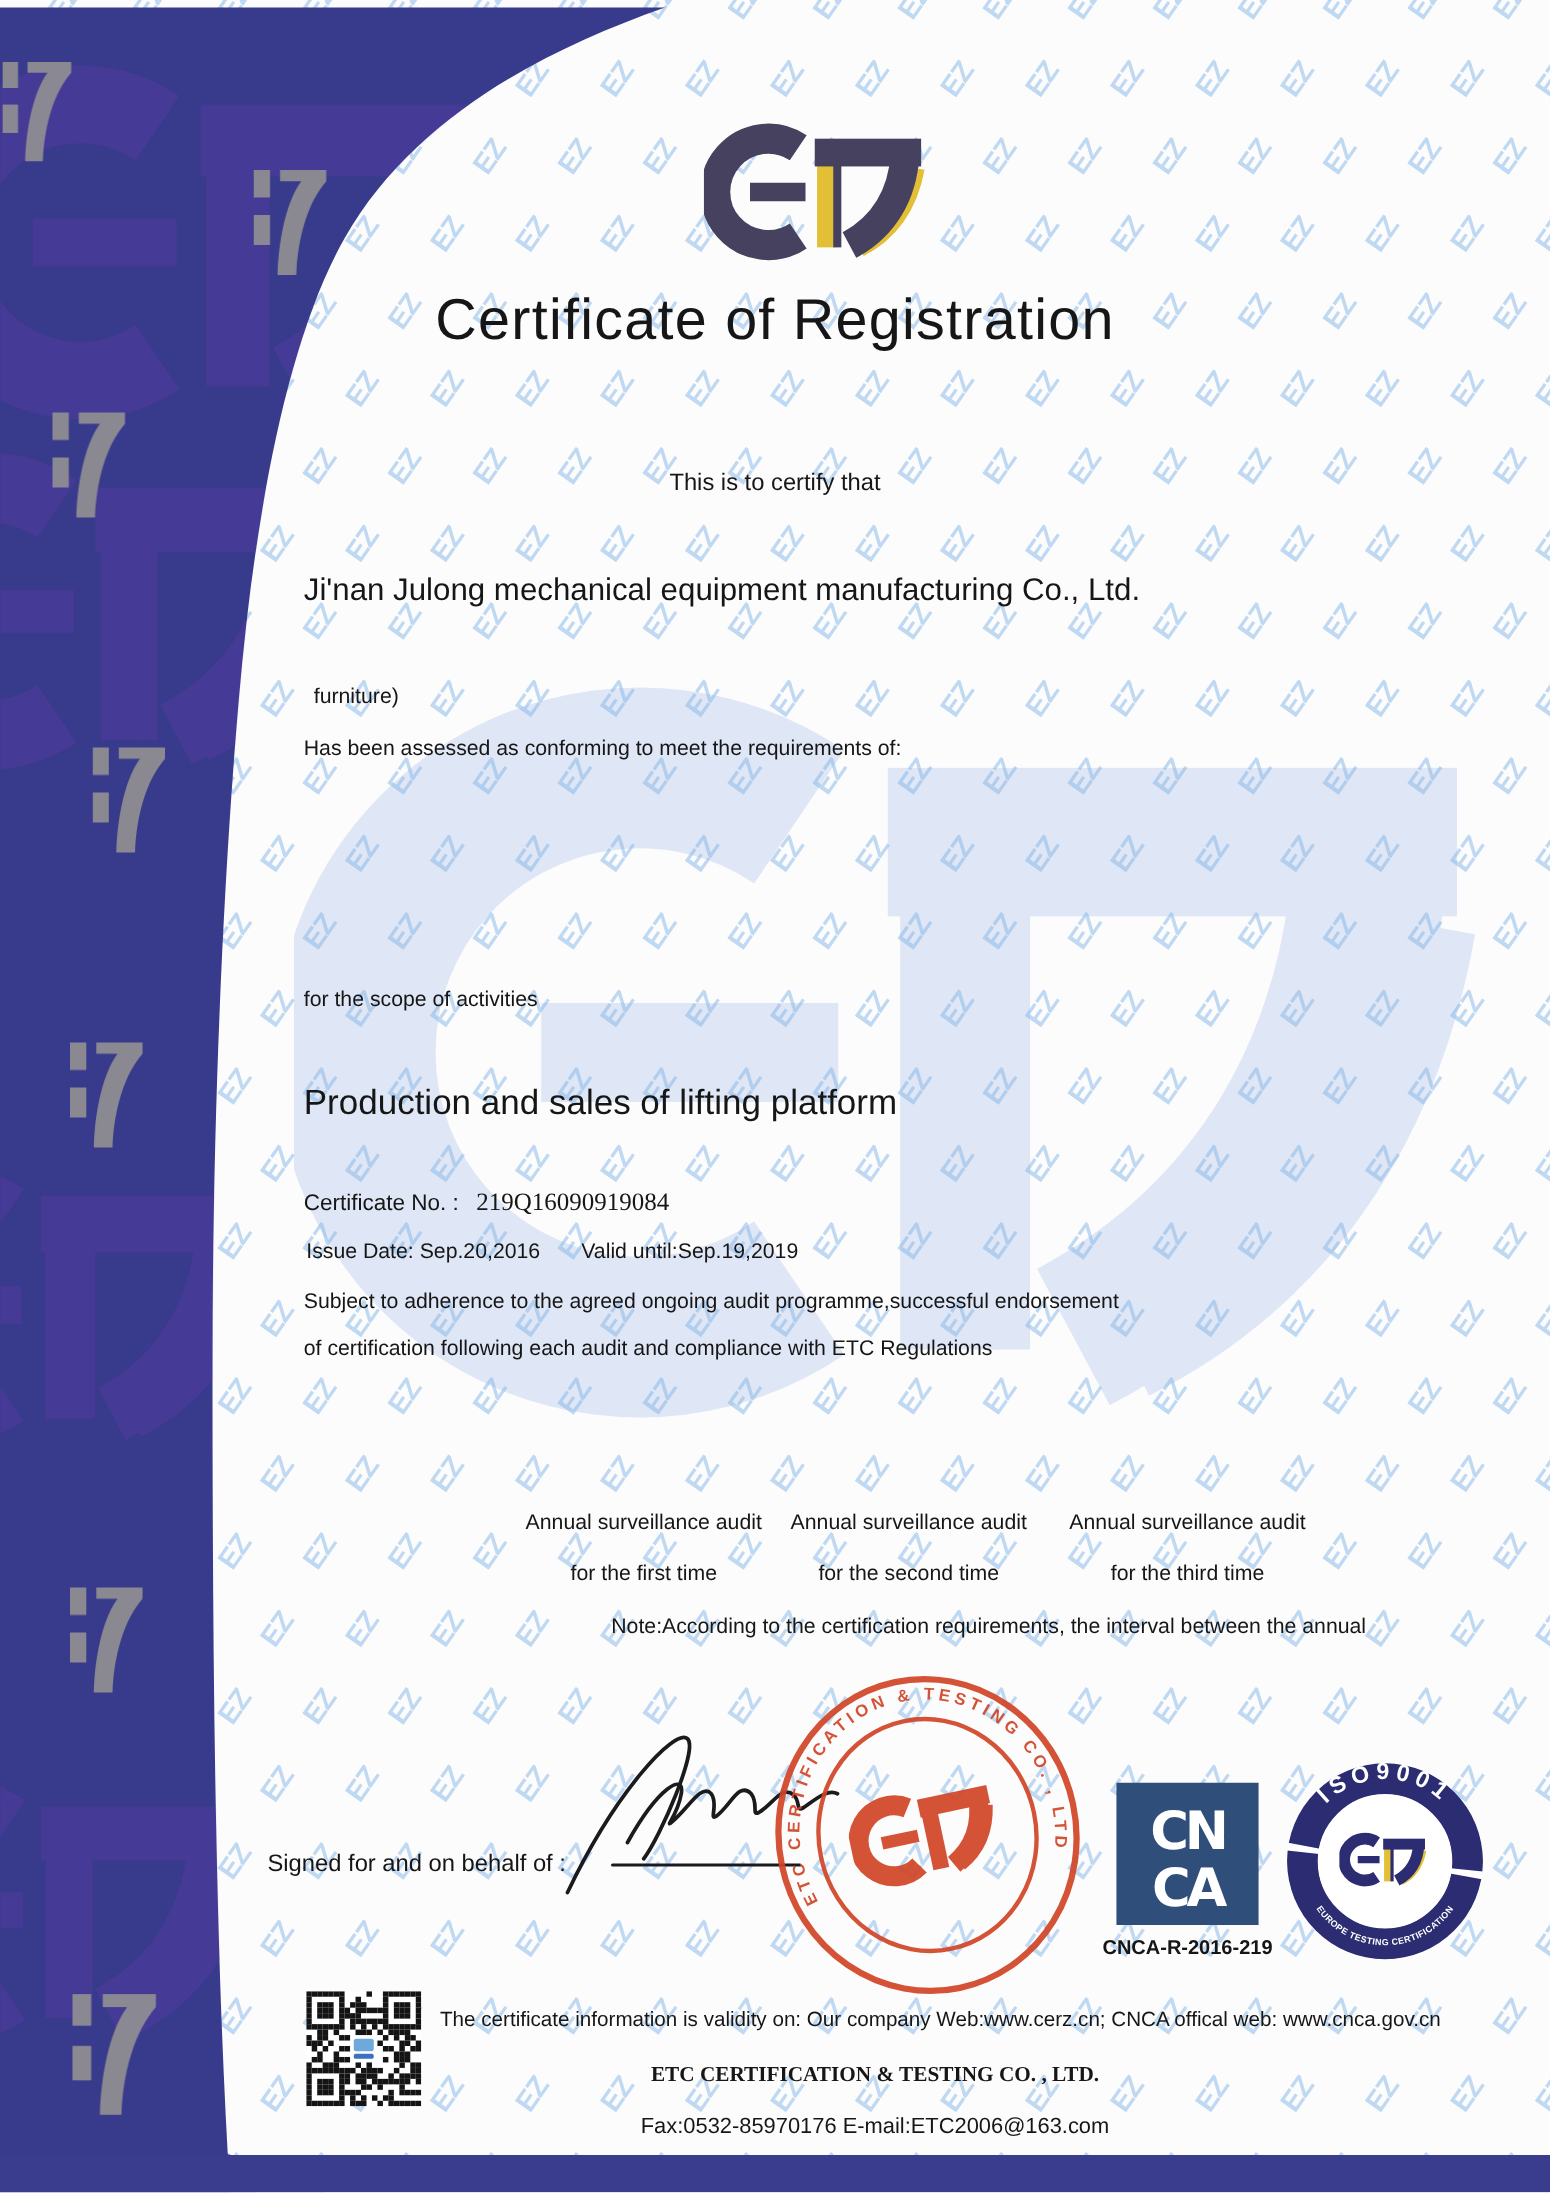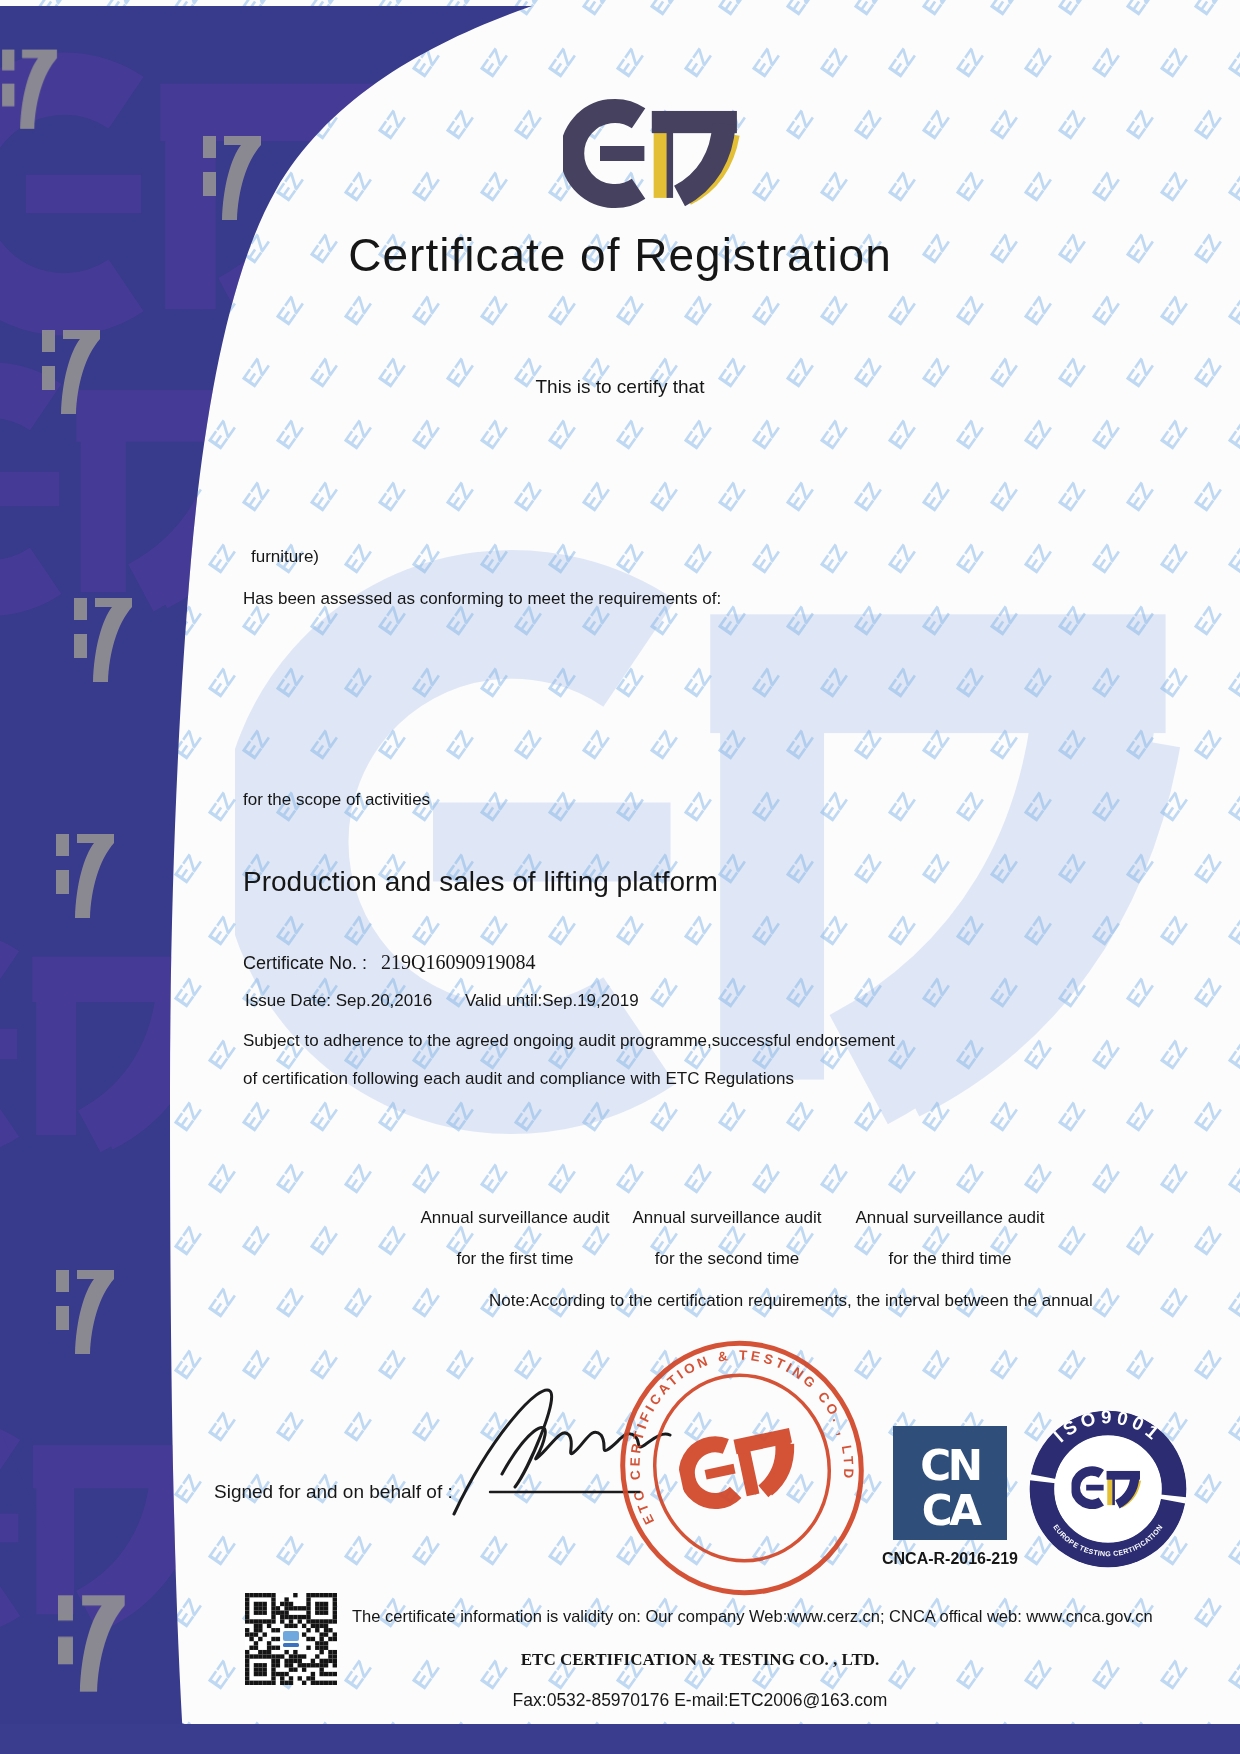--- a/index.html
+++ b/index.html
@@ -651,20 +651,21 @@
 
   <div class="content">
 
     <svg class="abs" style="left:563px;top:98px;--m:#45415f;--a:#e2bf35" width="185" height="111" viewBox="0 0 200 120">
         <use href="#etc-logo"></use>
       </svg>
 
     <div class="abs t-title" style="top:228px;left:0">Certificate of Registration</div>
     <div class="abs t-certify" style="top:376px;left:0">This is to certify that</div>
 
+    <div class="abs t-company" style="left:243px;top:458px">Ji'nan Julong mechanical equipment manufacturing Co., Ltd.</div>
     <div class="abs t-body" style="left:251px;top:547px">furniture)</div>
 
     <div class="abs t-body" style="left:243px;top:589px">Has been assessed as conforming to meet the requirements of:</div>
     <div class="abs t-body" style="left:243px;top:790px">for the scope of activities</div>
     <div class="abs t-scope" style="left:243px;top:866px">Production and sales of lifting platform</div>
 
     <div class="abs" style="left:243px;top:951px">
       <span class="t-certno-label">Certificate No. :</span><span class="t-certno-val">219Q16090919084</span>
     </div>
 

